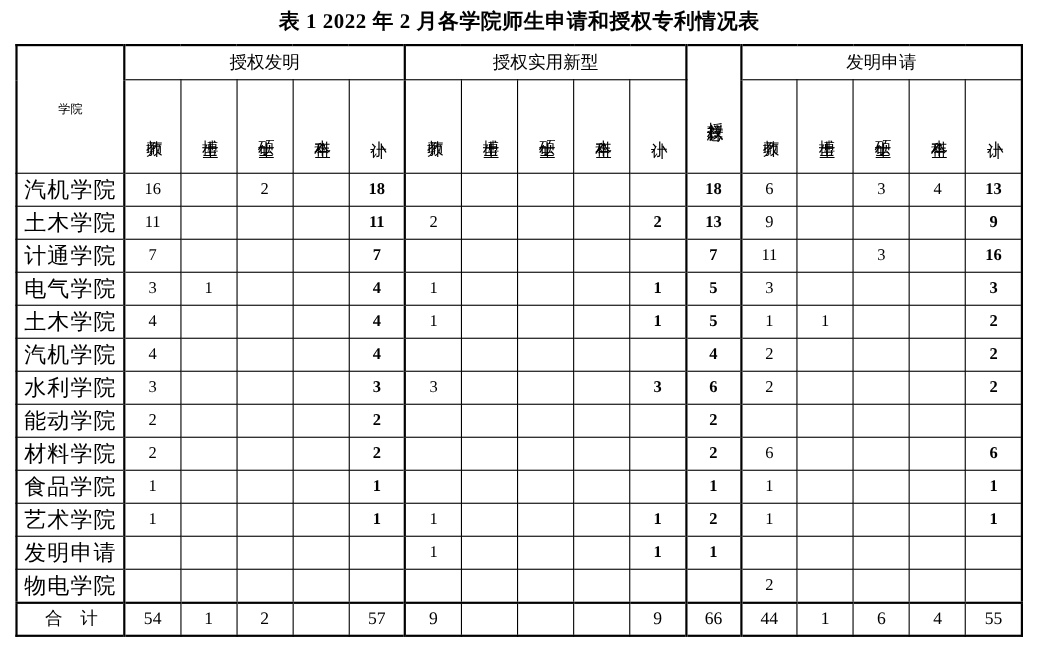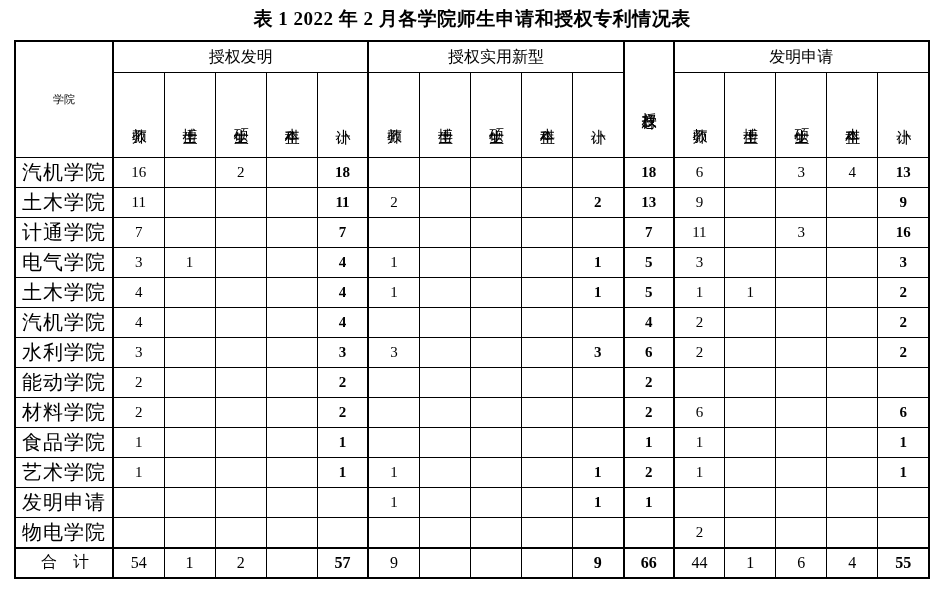--- a/index.html
+++ b/index.html
@@ -94,21 +94,21 @@
     margin-top: 16px;
   }
   tr.total td.college {
     letter-spacing: 6px;
     padding-left: 8px;
   }
   tr.total td.num {
     font-weight: normal;
   }
   tr.total td.num.bold {
-    font-weight: bold;
+    font-weight: normal;
   }
   
   .sep-left { border-left: 2px solid #000 !important; }
   .thickrow td { border-top: 2px solid #000 !important; }
 </style>
 </head>
 <body>
 
 <div id="page">
 

